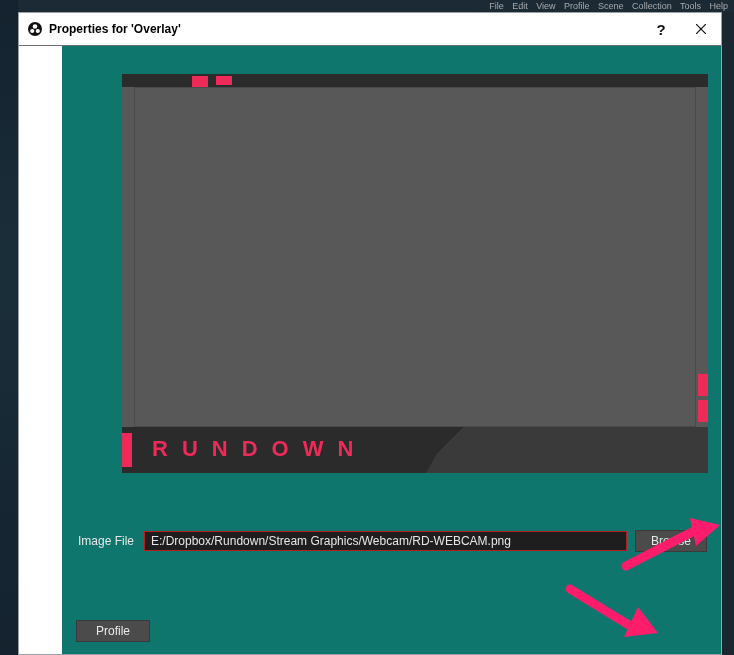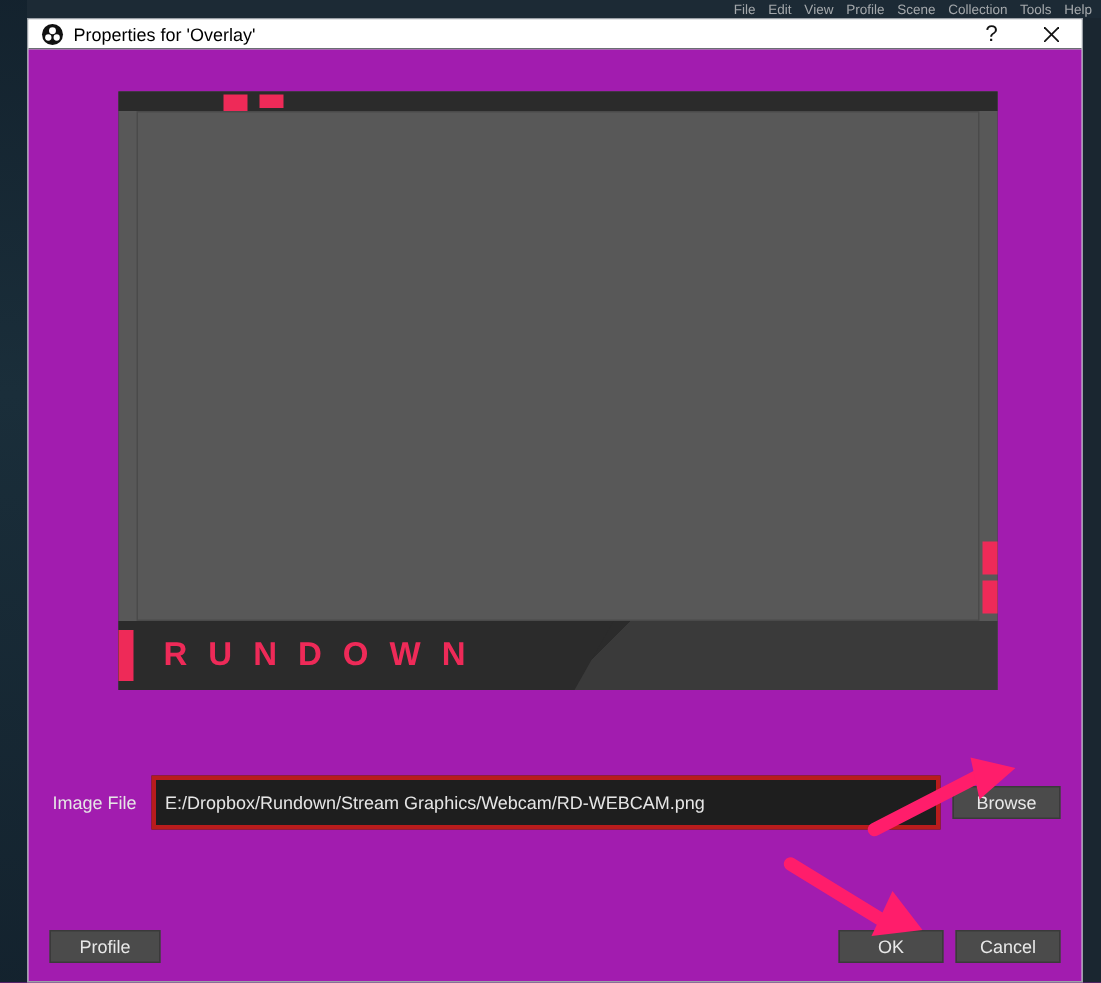--- a/index.html
+++ b/index.html
@@ -28,44 +28,46 @@
   }
   .dialog {
     position:absolute;
     left:18px; top:12px;
     width:704px; height:643px;
     background:#fff;
     border:1px solid #9aa0a6;
     display:flex; flex-direction:column;
   }
   .titlebar {
-    height:20px;
+    height:33px;
     background:#ffffff;
     display:flex; align-items:center;
     border-bottom:1px solid #6a6f73;
+    font-weight:bold;
   }
   .title-icon {
     width:16px; height:16px; margin:0 6px 0 8px;
     position:relative;
   }
   .title-icon svg { display:block; }
   .title-text { color:#000; font-size:12px; flex:0 0 auto; }
   .title-spacer { flex:1 1 auto; }
   .title-btn {
     width:40px; height:28px;
     display:flex; align-items:center; justify-content:center;
     color:#111; font-size:15px;
   }
 
   .body {
     flex:1 1 auto;
-    background:#a21caf;
+    background:#0f766e;
     position:relative;
     overflow:hidden;
     color:#ddd;
+    margin-left:43px;
   }
 
   .preview-wrap {
     position:absolute;
     left:60px; top:28px;
     width:586px; height:399px;
     background:#2b2b2b;
     display:flex; align-items:center; justify-content:center;
   }
   .overlay {
@@ -107,22 +109,22 @@
 
   .row {
     position:absolute; left:16px; right:14px;
     display:flex; align-items:center; gap:8px;
   }
   .row-file { top:484px; }
   .row-unload { top:494px; left:78px; }
 
   .lbl { font-size:12px; color:#e6e6e6; width:58px; }
   .path-input {
-    flex:1 1 auto; height:36px;
-    background:#1e1e1e; border:3px solid #b91c1c;
+    flex:1 1 auto; height:20px;
+    background:#1e1e1e; border:1px solid #b91c1c;
     color:#e6e6e6; font-size:12px; padding:0 6px;
     outline:none;
   }
   .btn {
     height:22px;
     background:#4b4b4b;
     border:1px solid #3a3a3a;
     color:#e8e8e8;
     font-size:12px;
     padding:0 14px;
@@ -201,24 +203,20 @@
 
     <div class="row row-file">
       <span class="lbl">Image File</span>
       <input class="path-input" value="E:/Dropbox/Rundown/Stream Graphics/Webcam/RD-WEBCAM.png" style="">
       <button class="btn btn-browse">Browse</button>
     </div>
 
 
     <div class="footer">
       <button class="btn btn-dflt">Profile</button>
-      <div class="right">
-        <button class="btn btn-ok">OK</button>
-        <button class="btn btn-cancel">Cancel</button>
-      </div>
     </div>
 
     <div class="arrow" style="left:558px; top:470px;">
       <svg width="100" height="55" viewBox="0 0 100 55">
         <line x1="6" y1="50" x2="76" y2="14" stroke="#ff1d6b" stroke-width="9" stroke-linecap="round"></line>
         <polygon points="70,2 100,9 76,30" fill="#ff1d6b"></polygon>
       </svg>
     </div>
     <div class="arrow" style="left:498px; top:535px;">
       <svg width="100" height="62" viewBox="0 0 100 62">

